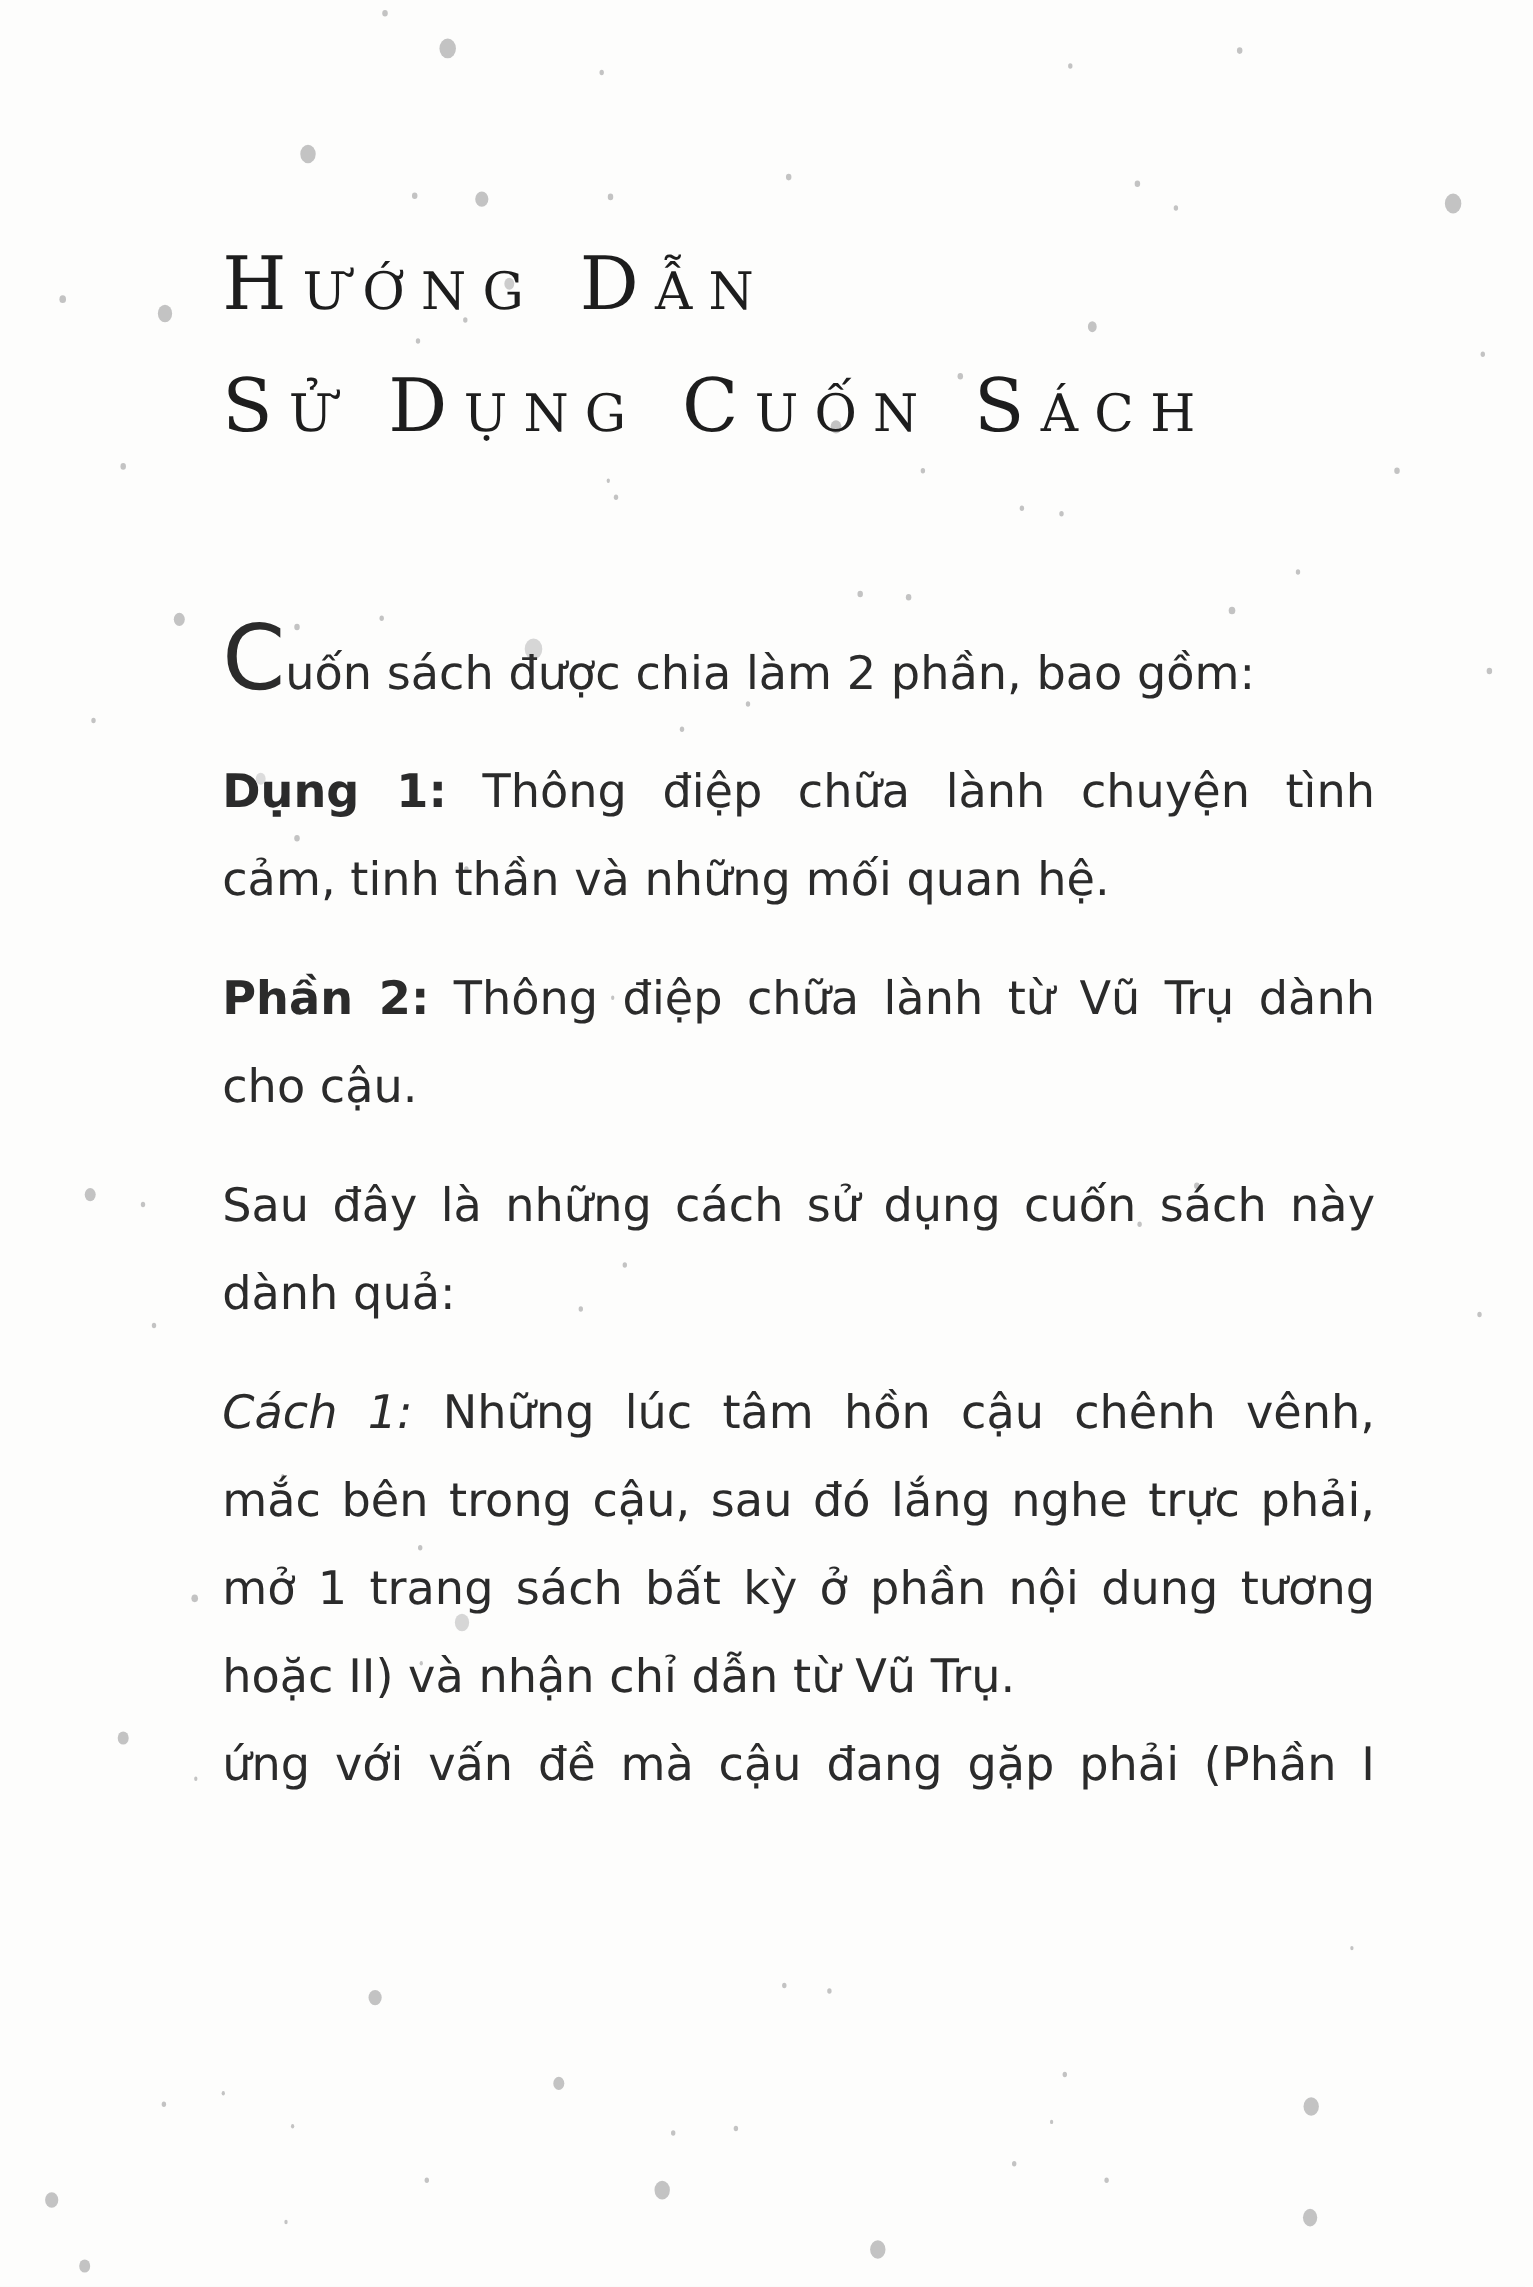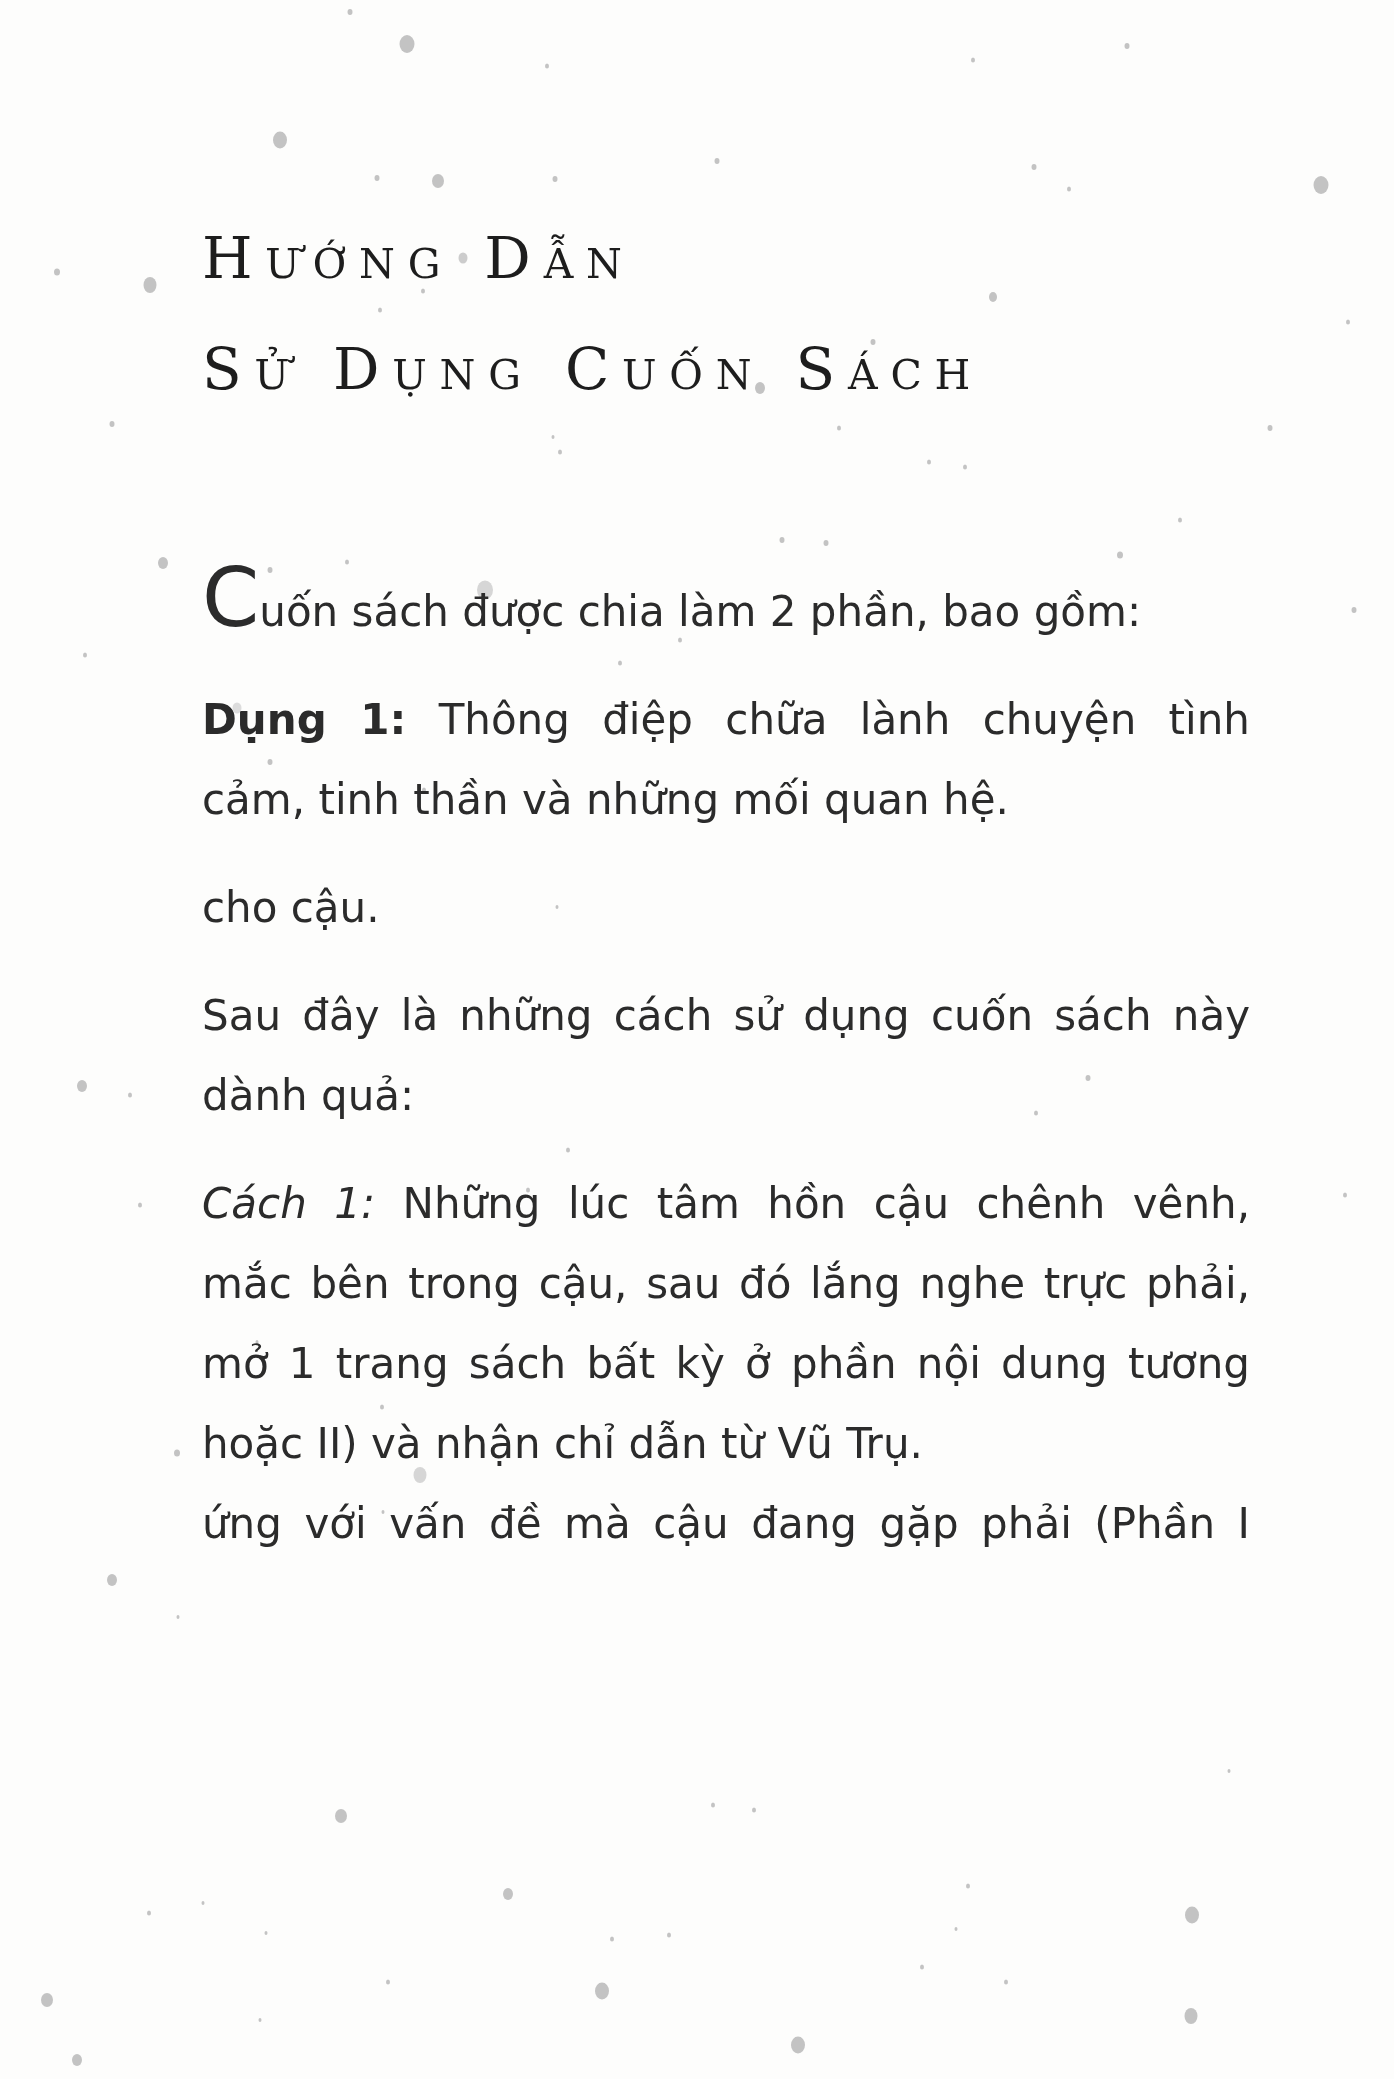--- a/index.html
+++ b/index.html
@@ -25,21 +25,21 @@
   .dot.over { z-index: 3; opacity: 0.85; }
 
   
   .title {
     position: absolute;
     left: 202px;
     top: 203px;
     z-index: 2;
     font-family: "DejaVu Serif", "Liberation Serif", serif;
     font-variant: small-caps;
-    font-size: 58px;
+    font-size: 67px;
     line-height: 111px;
     letter-spacing: 0.22em;
     color: var(--ink-title, #1d1d1d);
     white-space: nowrap;
   }
 
   
   .bodytext {
     position: absolute;
     left: 202px;
@@ -157,20 +157,21 @@
 
   <div class="bodytext" id="bodytext">
       <div class="para">
         <div class="line"><span class="initial">C</span>uốn sách được chia làm 2 phần, bao gồm:</div>
       </div>
       <div class="para">
         <div class="line just"><span class="lead-bold">Dụng 1:</span> Thông điệp chữa lành chuyện tình</div>
         <div class="line">cảm, tinh thần và những mối quan hệ.</div>
       </div>
       <div class="para">
+        <div class="line just"><span class="lead-bold">Phần 2:</span> Thông điệp chữa lành từ Vũ Trụ dành</div>
         <div class="line">cho cậu.</div>
       </div>
       <div class="para">
         <div class="line just">Sau đây là những cách sử dụng cuốn sách này</div>
         <div class="line">dành quả:</div>
       </div>
       <div class="para">
         <div class="line just"><span class="lead-italic">Cách 1:</span> Những lúc tâm hồn cậu chênh vênh,</div>
         <div class="line just">mắc bên trong cậu, sau đó lắng nghe trực phải,</div>
         <div class="line just">mở 1 trang sách bất kỳ ở phần nội dung tương</div>

